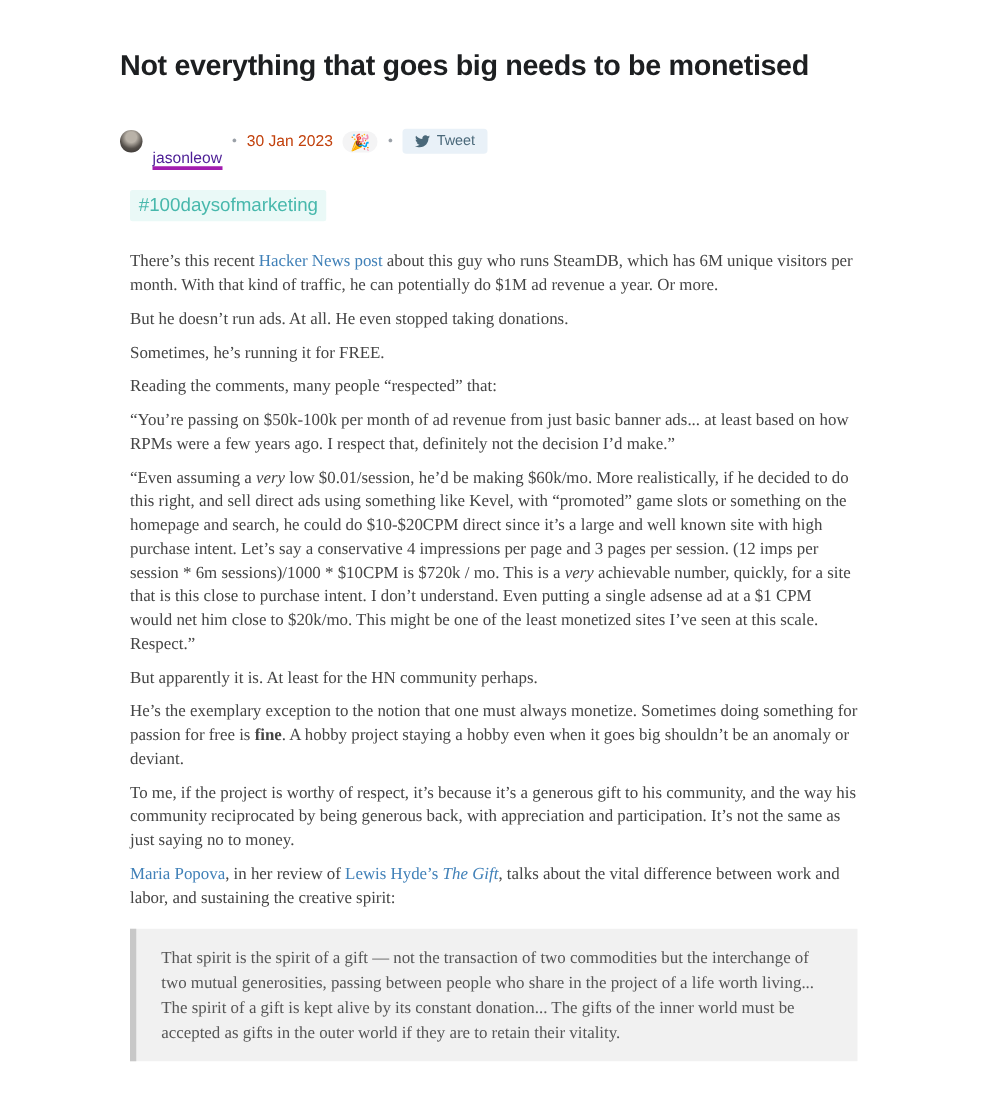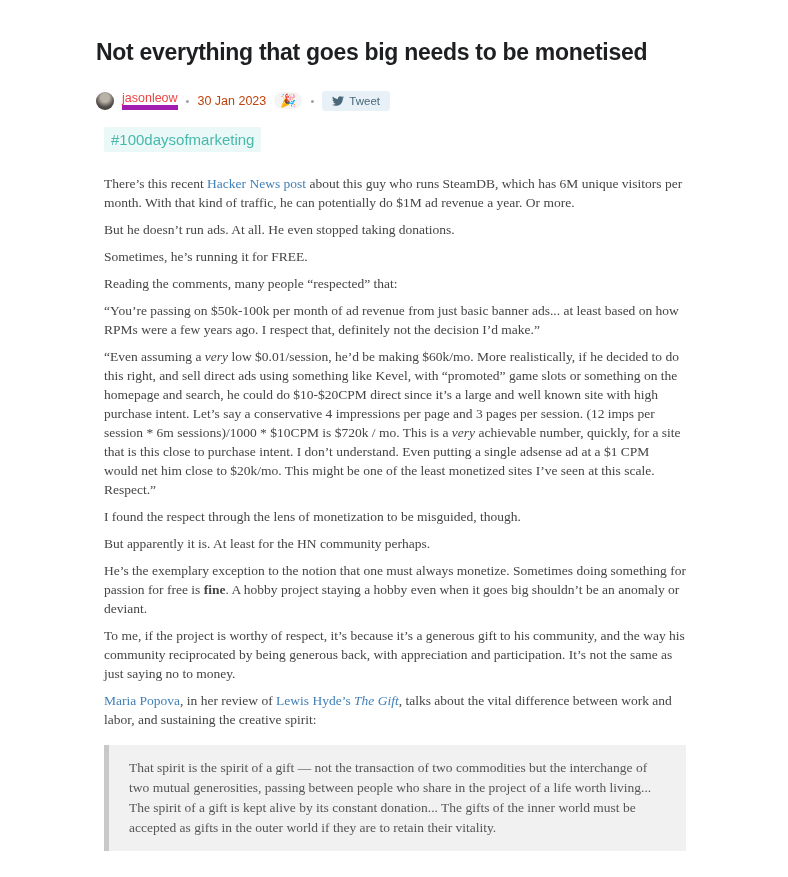--- a/index.html
+++ b/index.html
@@ -33,24 +33,25 @@
     font-size: 12.5px;
     color: #8a8f97;
   }
   .avatar {
     width: 18px; height: 18px;
     border-radius: 50%;
     background: radial-gradient(circle at 50% 32%, #b9b2a8 0 28%, #55504b 60%, #2e2b29 100%);
     flex: 0 0 auto;
   }
   .author-name {
-    color: #ef4444;
+    color: #4c1d95;
     text-decoration: none;
-    border-bottom: 5px solid #a21caf;
+    border-bottom: 3px solid #a21caf;
     cursor: pointer;
+    margin-top: 28px;
   }
   .dot { color: #9aa0a7; font-size: 11px; }
   .post-date { color: #c2410c; }
   .reaction-pill {
     display: inline-flex;
     align-items: center;
     justify-content: center;
     background: #f4f4f5;
     border-radius: 10px;
     padding: 2px 6px;
@@ -131,21 +132,20 @@
     <a class="tag-pill">#100daysofmarketing</a>
   </div>
 
   <div class="article-body" id="article-body">
       <p><span>There’s this recent </span><a href="#" class="lnk">Hacker News post</a><span> about this guy who runs SteamDB, which has 6M unique visitors per month. With that kind of traffic, he can potentially do $1M ad revenue a year. Or more.</span></p>
       <p><span>But he doesn’t run ads. At all. He even stopped taking donations.</span></p>
       <p><span>Sometimes, he’s running it for FREE.</span></p>
       <p><span>Reading the comments, many people “respected” that:</span></p>
       <p><span>“You’re passing on $50k-100k per month of ad revenue from just basic banner ads... at least based on how RPMs were a few years ago. I respect that, definitely not the decision I’d make.”</span></p>
       <p><span>“Even assuming a </span><span class="em">very</span><span> low $0.01/session, he’d be making $60k/mo. More realistically, if he decided to do this right, and sell direct ads using something like Kevel, with “promoted” game slots or something on the homepage and search, he could do $10-$20CPM direct since it’s a large and well known site with high purchase intent. Let’s say a conservative 4 impressions per page and 3 pages per session. (12 imps per session * 6m sessions)/1000 * $10CPM is $720k / mo. This is a </span><span class="em">very</span><span> achievable number, quickly, for a site that is this close to purchase intent. I don’t understand. Even putting a single adsense ad at a $1 CPM would net him close to $20k/mo. This might be one of the least monetized sites I’ve seen at this scale. Respect.”</span></p>
-      <p><span>I found the respect through the lens of monetization to be misguided, though.</span></p>
       <p><span>But apparently it is. At least for the HN community perhaps.</span></p>
       <p><span>He’s the exemplary exception to the notion that one must always monetize. Sometimes doing something for passion for free is </span><span class="strong">fine</span><span>. A hobby project staying a hobby even when it goes big shouldn’t be an anomaly or deviant.</span></p>
       <p><span>To me, if the project is worthy of respect, it’s because it’s a generous gift to his community, and the way his community reciprocated by being generous back, with appreciation and participation. It’s not the same as just saying no to money.</span></p>
       <p><a href="#" class="lnk">Maria Popova</a><span>, in her review of </span><a href="#" class="lnk">Lewis Hyde’s </a><a href="#" class="lnk em">The Gift</a><span>, talks about the vital difference between work and labor, and sustaining the creative spirit:</span></p>
       <blockquote><span>That spirit is the spirit of a gift — not the transaction of two commodities but the interchange of two mutual generosities, passing between people who share in the project of a life worth living... The spirit of a gift is kept alive by its constant donation... The gifts of the inner world must be accepted as gifts in the outer world if they are to retain their vitality.</span></blockquote>
     </div>
 
 </div>
 
 </body></html>

